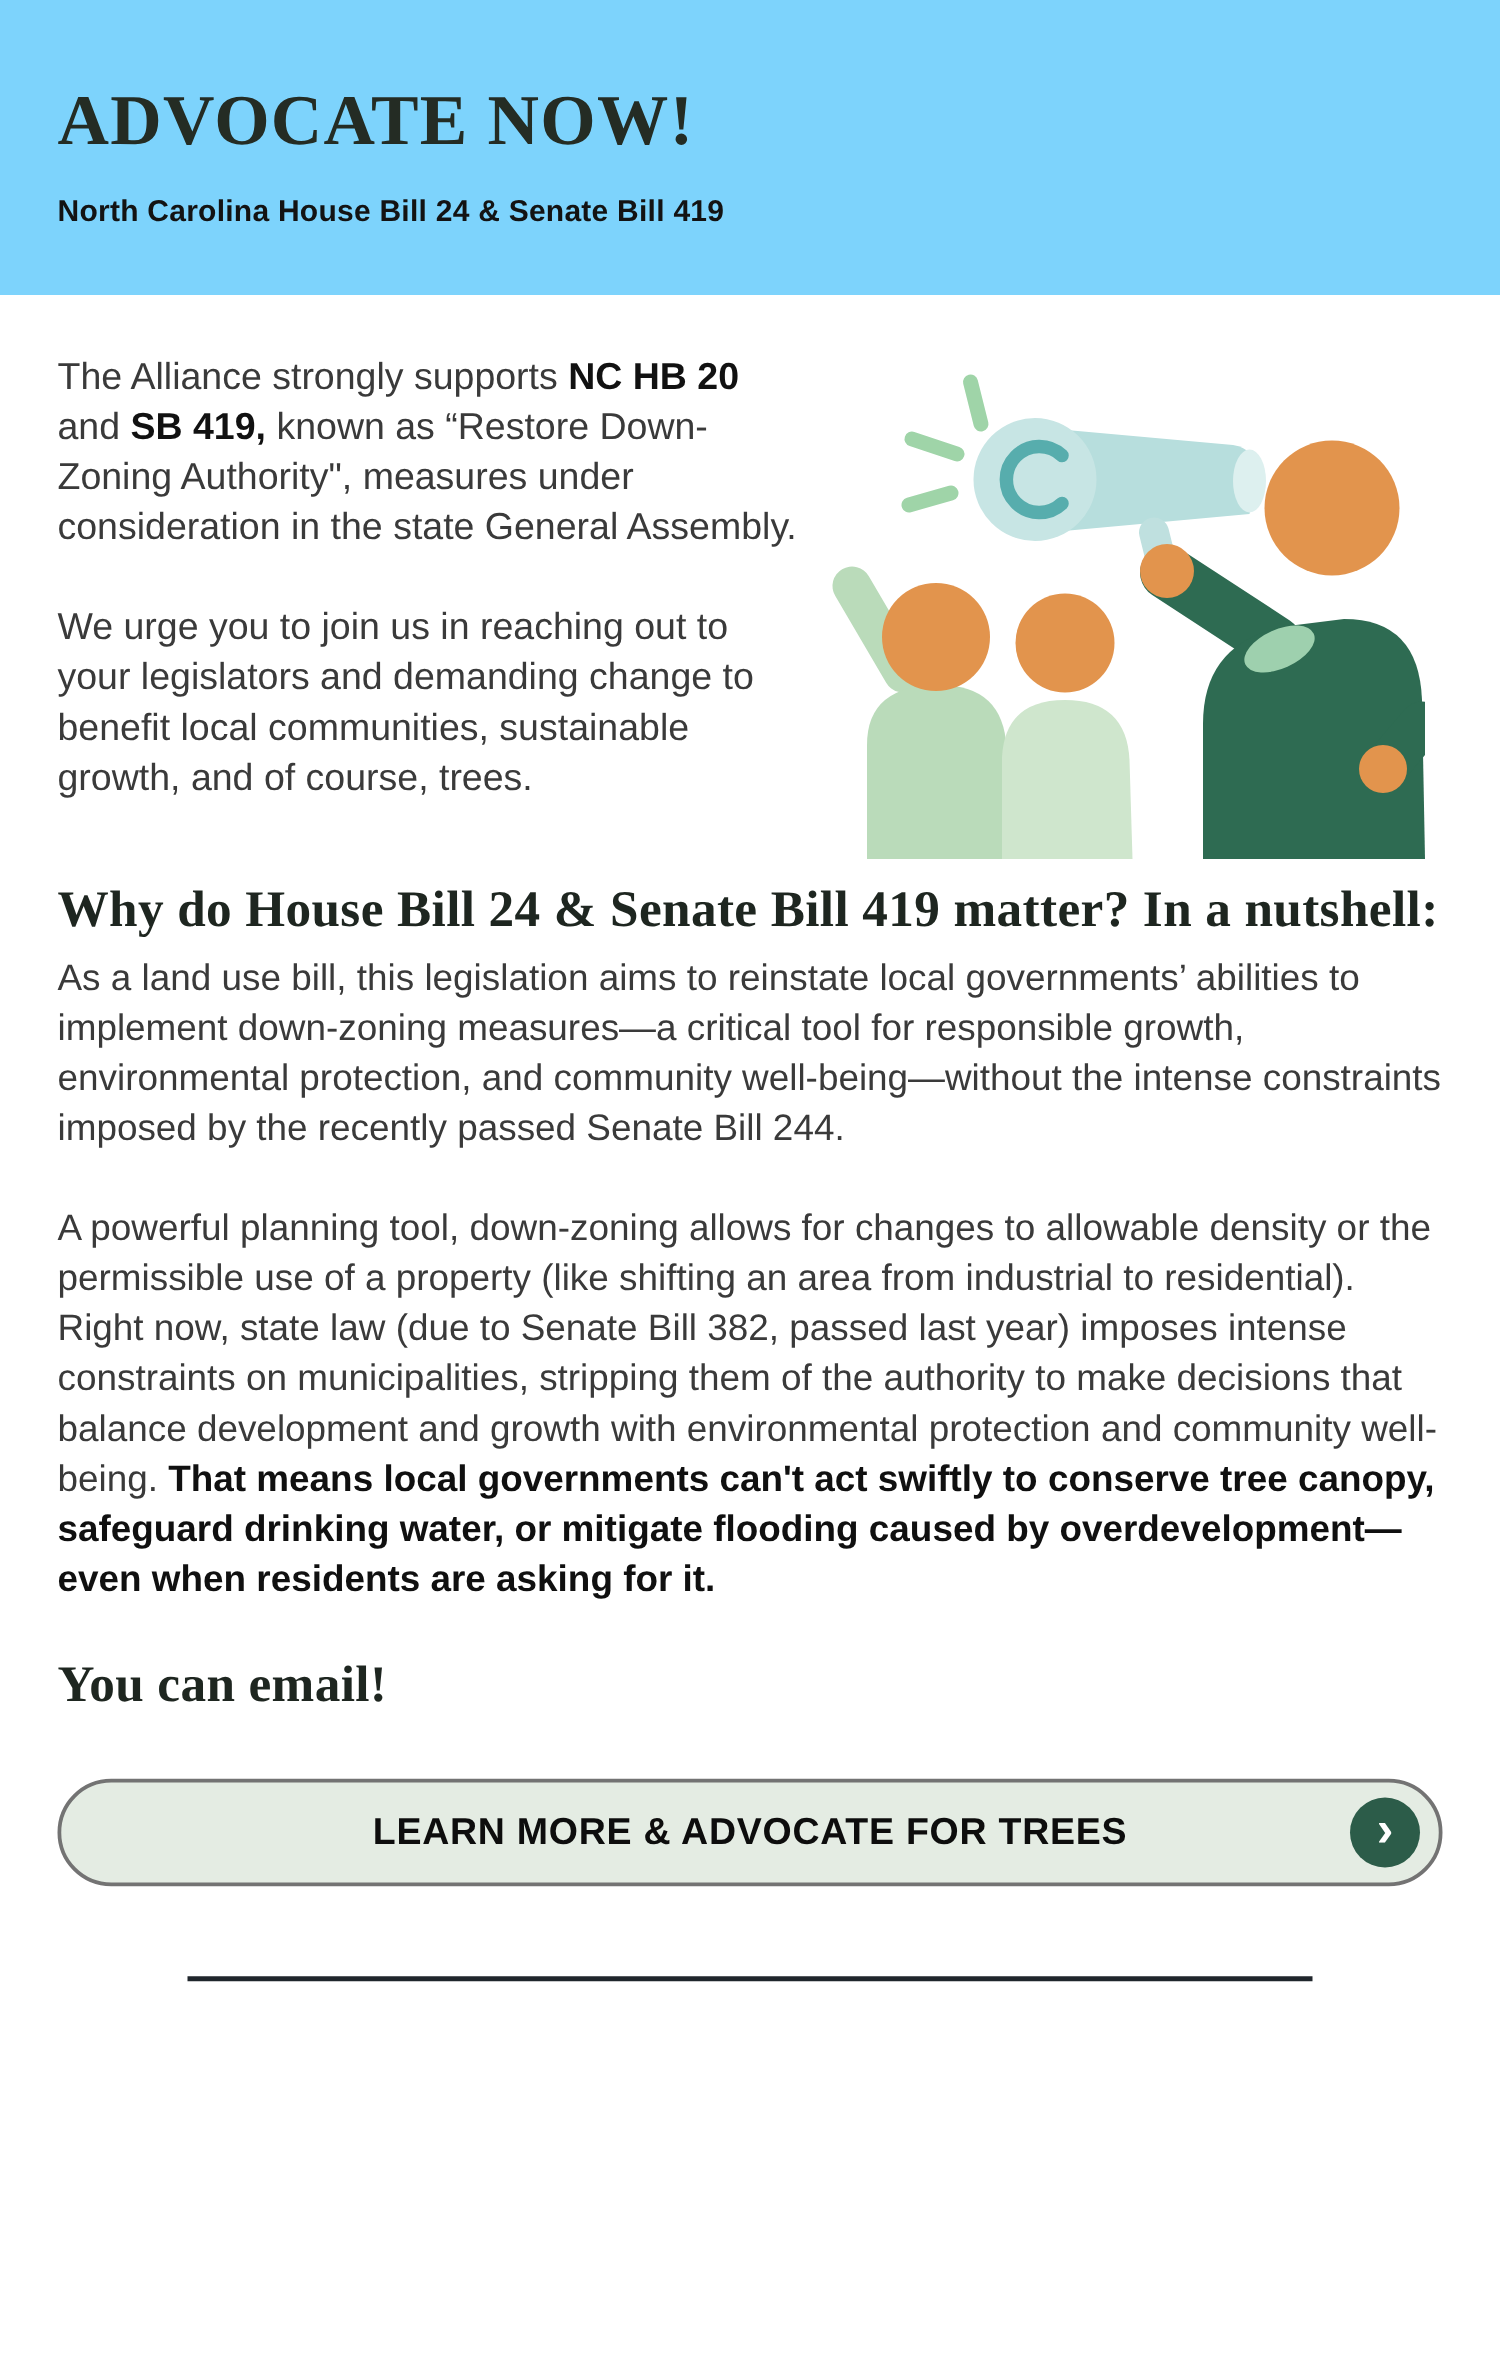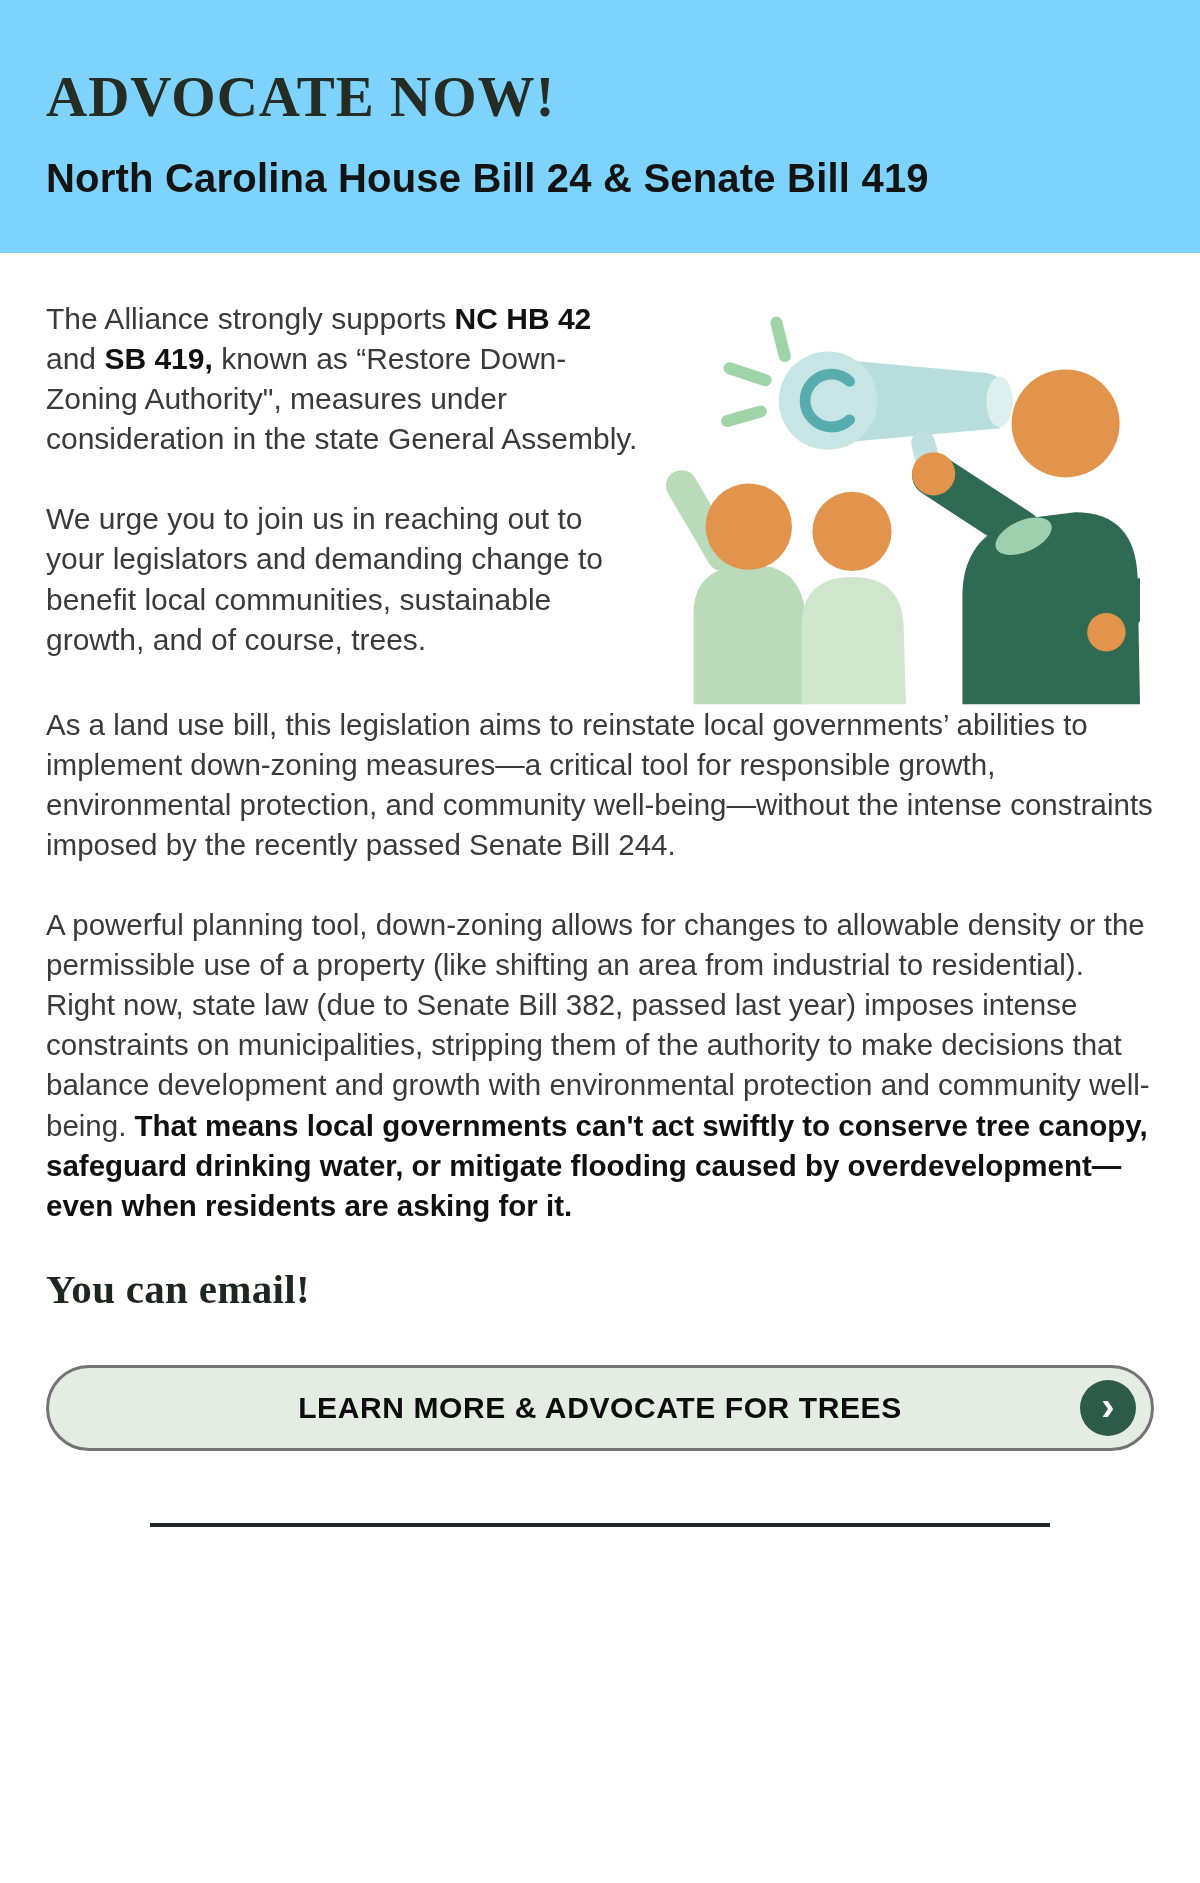--- a/index.html
+++ b/index.html
@@ -13,21 +13,21 @@
     background:#7dd3fc;
     padding:66px 46px 52px 46px;
   }
   .title {
     font-family:"Liberation Serif", serif;
     font-size:57px; line-height:1.08; font-weight:700;
     color:#242c24; letter-spacing:1px;
     margin:0 0 28px 0;
   }
   .subtitle {
-    font-size:40px; font-weight:700; color:#131313;
+    font-size:24px; font-weight:700; color:#131313;
     margin:0; letter-spacing:0.2px;
   }
   .intro { display:flex; padding:46px 46px 0 46px; }
   .intro-text {
     width:600px; font-size:30px; line-height:1.34; color:#3a3a3a;
   }
   .intro-text p { margin:0 0 40px 0; }
   .illustration-wrap {
     flex:1; display:flex; justify-content:center; align-items:flex-start;
     padding-top:6px;
@@ -75,21 +75,21 @@
 </head>
 <body>
 
 <div class="header">
   <h1 class="title">ADVOCATE NOW!</h1>
   <h2 class="subtitle">North Carolina House Bill 24 &amp; Senate Bill 419</h2>
 </div>
 
 <div class="intro">
   <div class="intro-text">
-    <p><span>The Alliance strongly supports </span><b class="seg">NC HB 42</b><span> and </span><b class="seg">SB 419,</b><span> known as “Restore Down-Zoning Authority", measures under consideration in the state General Assembly.</span></p>
+    <p><span>The Alliance strongly supports </span><b class="seg">NC HB 20</b><span> and </span><b class="seg">SB 419,</b><span> known as “Restore Down-Zoning Authority", measures under consideration in the state General Assembly.</span></p>
     <p>We urge you to join us in reaching out to your legislators and demanding change to benefit local communities, sustainable growth, and of course, trees.</p>
   </div>
   <div class="illustration-wrap">
     <svg width="480" height="400" viewBox="0 0 400 332">
 
       <g stroke="#9fd4a8" stroke-width="10" stroke-linecap="round">
         <line x1="97" y1="14" x2="104" y2="42"></line>
         <line x1="58" y1="52" x2="88" y2="62"></line>
         <line x1="56" y1="96" x2="84" y2="88"></line>
       </g>
@@ -117,20 +117,21 @@
         <ellipse cx="303" cy="192" rx="25" ry="13" fill="#9ed0ae" transform="rotate(-24 303 192)"></ellipse>
         <line x1="398" y1="242" x2="374" y2="270" stroke="#2e6b52" stroke-width="30" stroke-linecap="round"></line>
         <circle cx="372" cy="272" r="16" fill="#e2944d"></circle>
         <circle cx="338" cy="98" r="45" fill="#e2944d"></circle>
       </g>
     </svg>
   </div>
 </div>
 
 <div class="content">
+  <h3 class="section-heading">Why do House Bill 24 &amp; Senate Bill 419 matter? In a nutshell:</h3>
   <p class="body-text">As a land use bill, this legislation aims to reinstate local governments’ abilities to implement down-zoning measures—a critical tool for responsible growth, environmental protection, and community well-being—without the intense constraints imposed by the recently passed Senate Bill 244.</p>
   <p class="body-text"><span>A powerful planning tool, down-zoning allows for changes to allowable density or the permissible use of a property (like shifting an area from industrial to residential). Right now, state law (due to Senate Bill 382, passed last year) imposes intense constraints on municipalities, stripping them of the authority to make decisions that balance development and growth with environmental protection and community well-being. </span><b class="strong">That means local governments can't act swiftly to conserve tree canopy, safeguard drinking water, or mitigate flooding caused by overdevelopment—even when residents are asking for it.</b></p>
 
   <h3 class="section-heading">You can email!</h3>
 </div>
 
 <div class="cta">
   <span class="cta-label">LEARN MORE &amp; ADVOCATE FOR TREES</span>
   <span class="cta-circle">
       <span>›</span>

